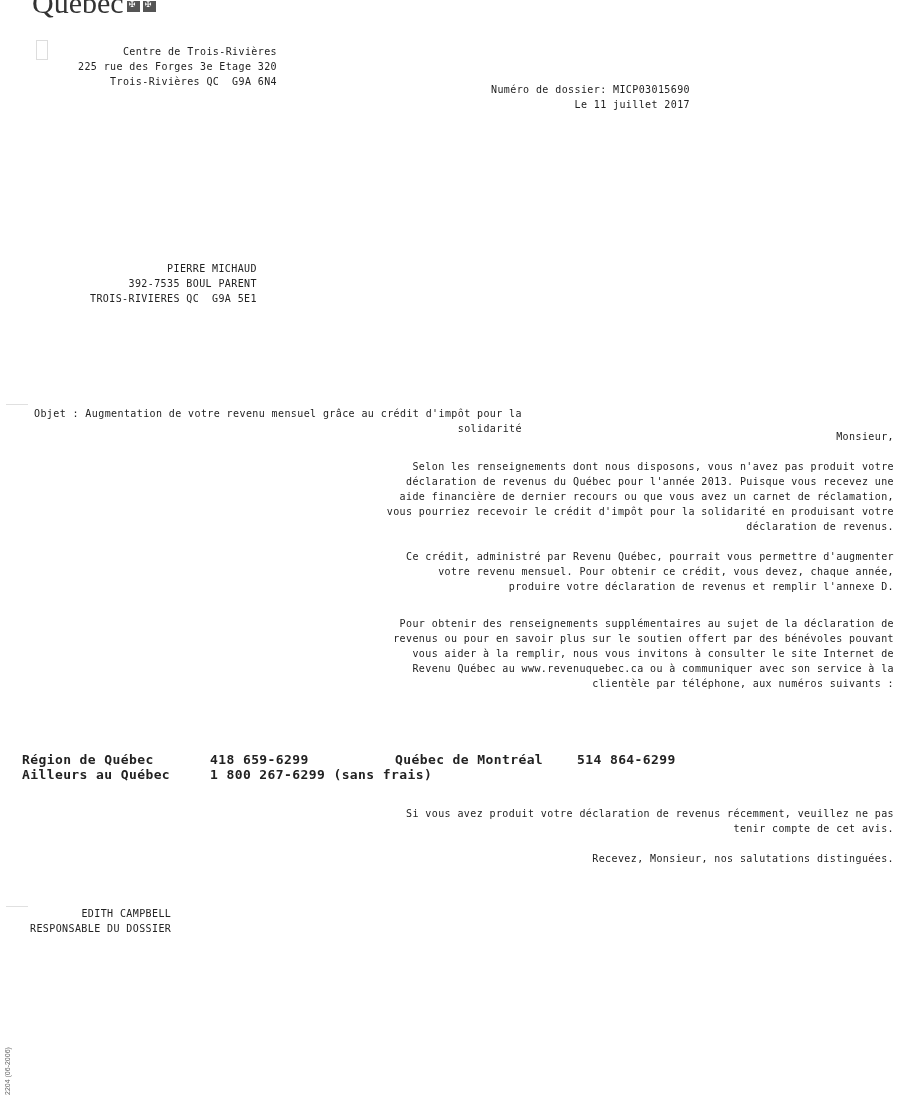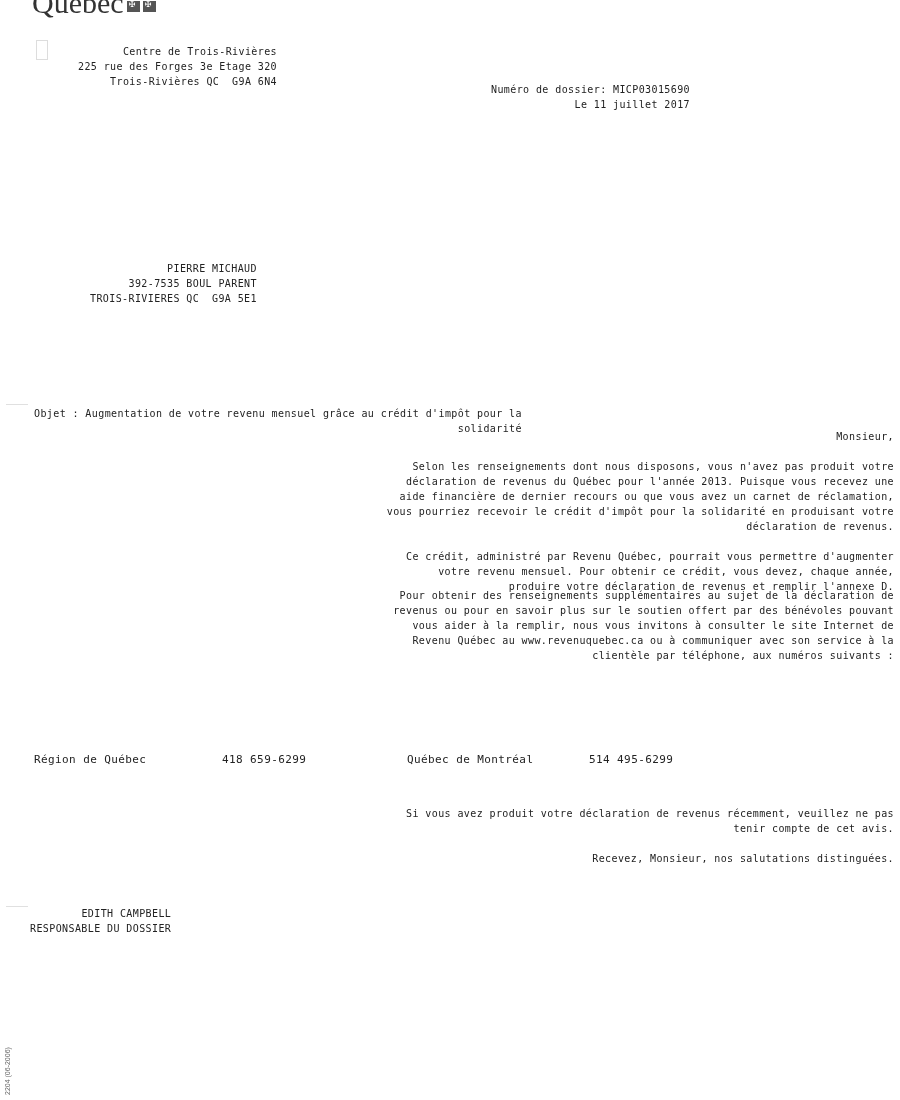--- a/index.html
+++ b/index.html
@@ -8,21 +8,21 @@
   .logo { position:absolute; left:32px; top:-14px; font-family:"Liberation Serif",serif; font-size:30px; color:#333; }
   .flag { display:inline-block; width:13px; height:11px; background:#555; margin-left:3px; vertical-align:middle; position:relative; }
   .flag::after { content:"\2720"; color:#fff; font-size:8px; position:absolute; left:2px; top:-1px; }
   .mark { position:absolute; left:36px; top:40px; width:10px; height:18px; border:1px solid #ddd; }
   .mono { font-size:10px; line-height:15px; letter-spacing:0.4px; white-space:pre; position:absolute;text-align:right; }
   .sender { left:78px; top:44px; }
   .dossier { left:491px; top:82px; }
   .recipient { left:90px; top:261px; }
   .subject { left:34px; top:363px;margin-top:43px; }
   .para { left:34px; white-space:pre-line; width:860px; }
-  .phones { position:absolute; left:34px; top:752px; font-size:11px; line-height:15px; letter-spacing:0.4px; }
+  .phones { position:absolute; left:22px; top:752px; font-size:13px; line-height:15px; letter-spacing:0.4px;font-weight:bold; }
   .phones td { padding:0; white-space:pre; vertical-align:top; }
   .side { position:absolute; left:4px; top:1030px; transform:rotate(-90deg); transform-origin:left top; font-family:"Liberation Sans",sans-serif; font-size:7px; color:#666; top:1095px; }
   .tick { position:absolute; left:6px; width:22px; height:1px; background:#e0e0e0; }
 </style>
 </head>
 <body>
 
 <div class="logo">
   <span>Québec</span><span class="flag"></span><span class="flag"></span>
 </div>
@@ -45,33 +45,37 @@
 <div class="tick" style="top:404px"></div>
 <div class="mono para" style="top:429px">Monsieur,</div>
 <div class="mono para" style="top:459px">Selon les renseignements dont nous disposons, vous n'avez pas produit votre
 déclaration de revenus du Québec pour l'année 2013. Puisque vous recevez une
 aide financière de dernier recours ou que vous avez un carnet de réclamation,
 vous pourriez recevoir le crédit d'impôt pour la solidarité en produisant votre
 déclaration de revenus.</div>
 <div class="mono para" style="top:549px">Ce crédit, administré par Revenu Québec, pourrait vous permettre d'augmenter
 votre revenu mensuel. Pour obtenir ce crédit, vous devez, chaque année,
 produire votre déclaration de revenus et remplir l'annexe D.</div>
-<div class="mono para" style="top:588px">Pour obtenir des renseignements supplémentaires au sujet de la déclaration de
+<div class="mono para" style="top:616px">Pour obtenir des renseignements supplémentaires au sujet de la déclaration de
 revenus ou pour en savoir plus sur le soutien offert par des bénévoles pouvant
 vous aider à la remplir, nous vous invitons à consulter le site Internet de
 Revenu Québec au www.revenuquebec.ca ou à communiquer avec son service à la
 clientèle par téléphone, aux numéros suivants :</div>
 
 <table class="phones" cellspacing="0">
   <tbody>
       <tr>
     <td style="width:188px">Région de Québec</td>
     <td style="width:185px">418 659-6299</td>
     <td style="width:182px">Québec de Montréal</td>
-    <td>514 495-6299</td>
+    <td>514 864-6299</td>
+  </tr>
+  <tr>
+    <td>Ailleurs au Québec</td>
+    <td colspan="3">1 800 267-6299 (sans frais)</td>
   </tr>
 </tbody>
   </table>
 
 <div class="mono para" style="top:806px">Si vous avez produit votre déclaration de revenus récemment, veuillez ne pas
 tenir compte de cet avis.</div>
 <div class="mono para" style="top:851px">Recevez, Monsieur, nos salutations distinguées.</div>
 
 <div class="tick" style="top:906px"></div>
 <div class="mono" style="left:30px; top:906px"><span>EDITH CAMPBELL</span>

